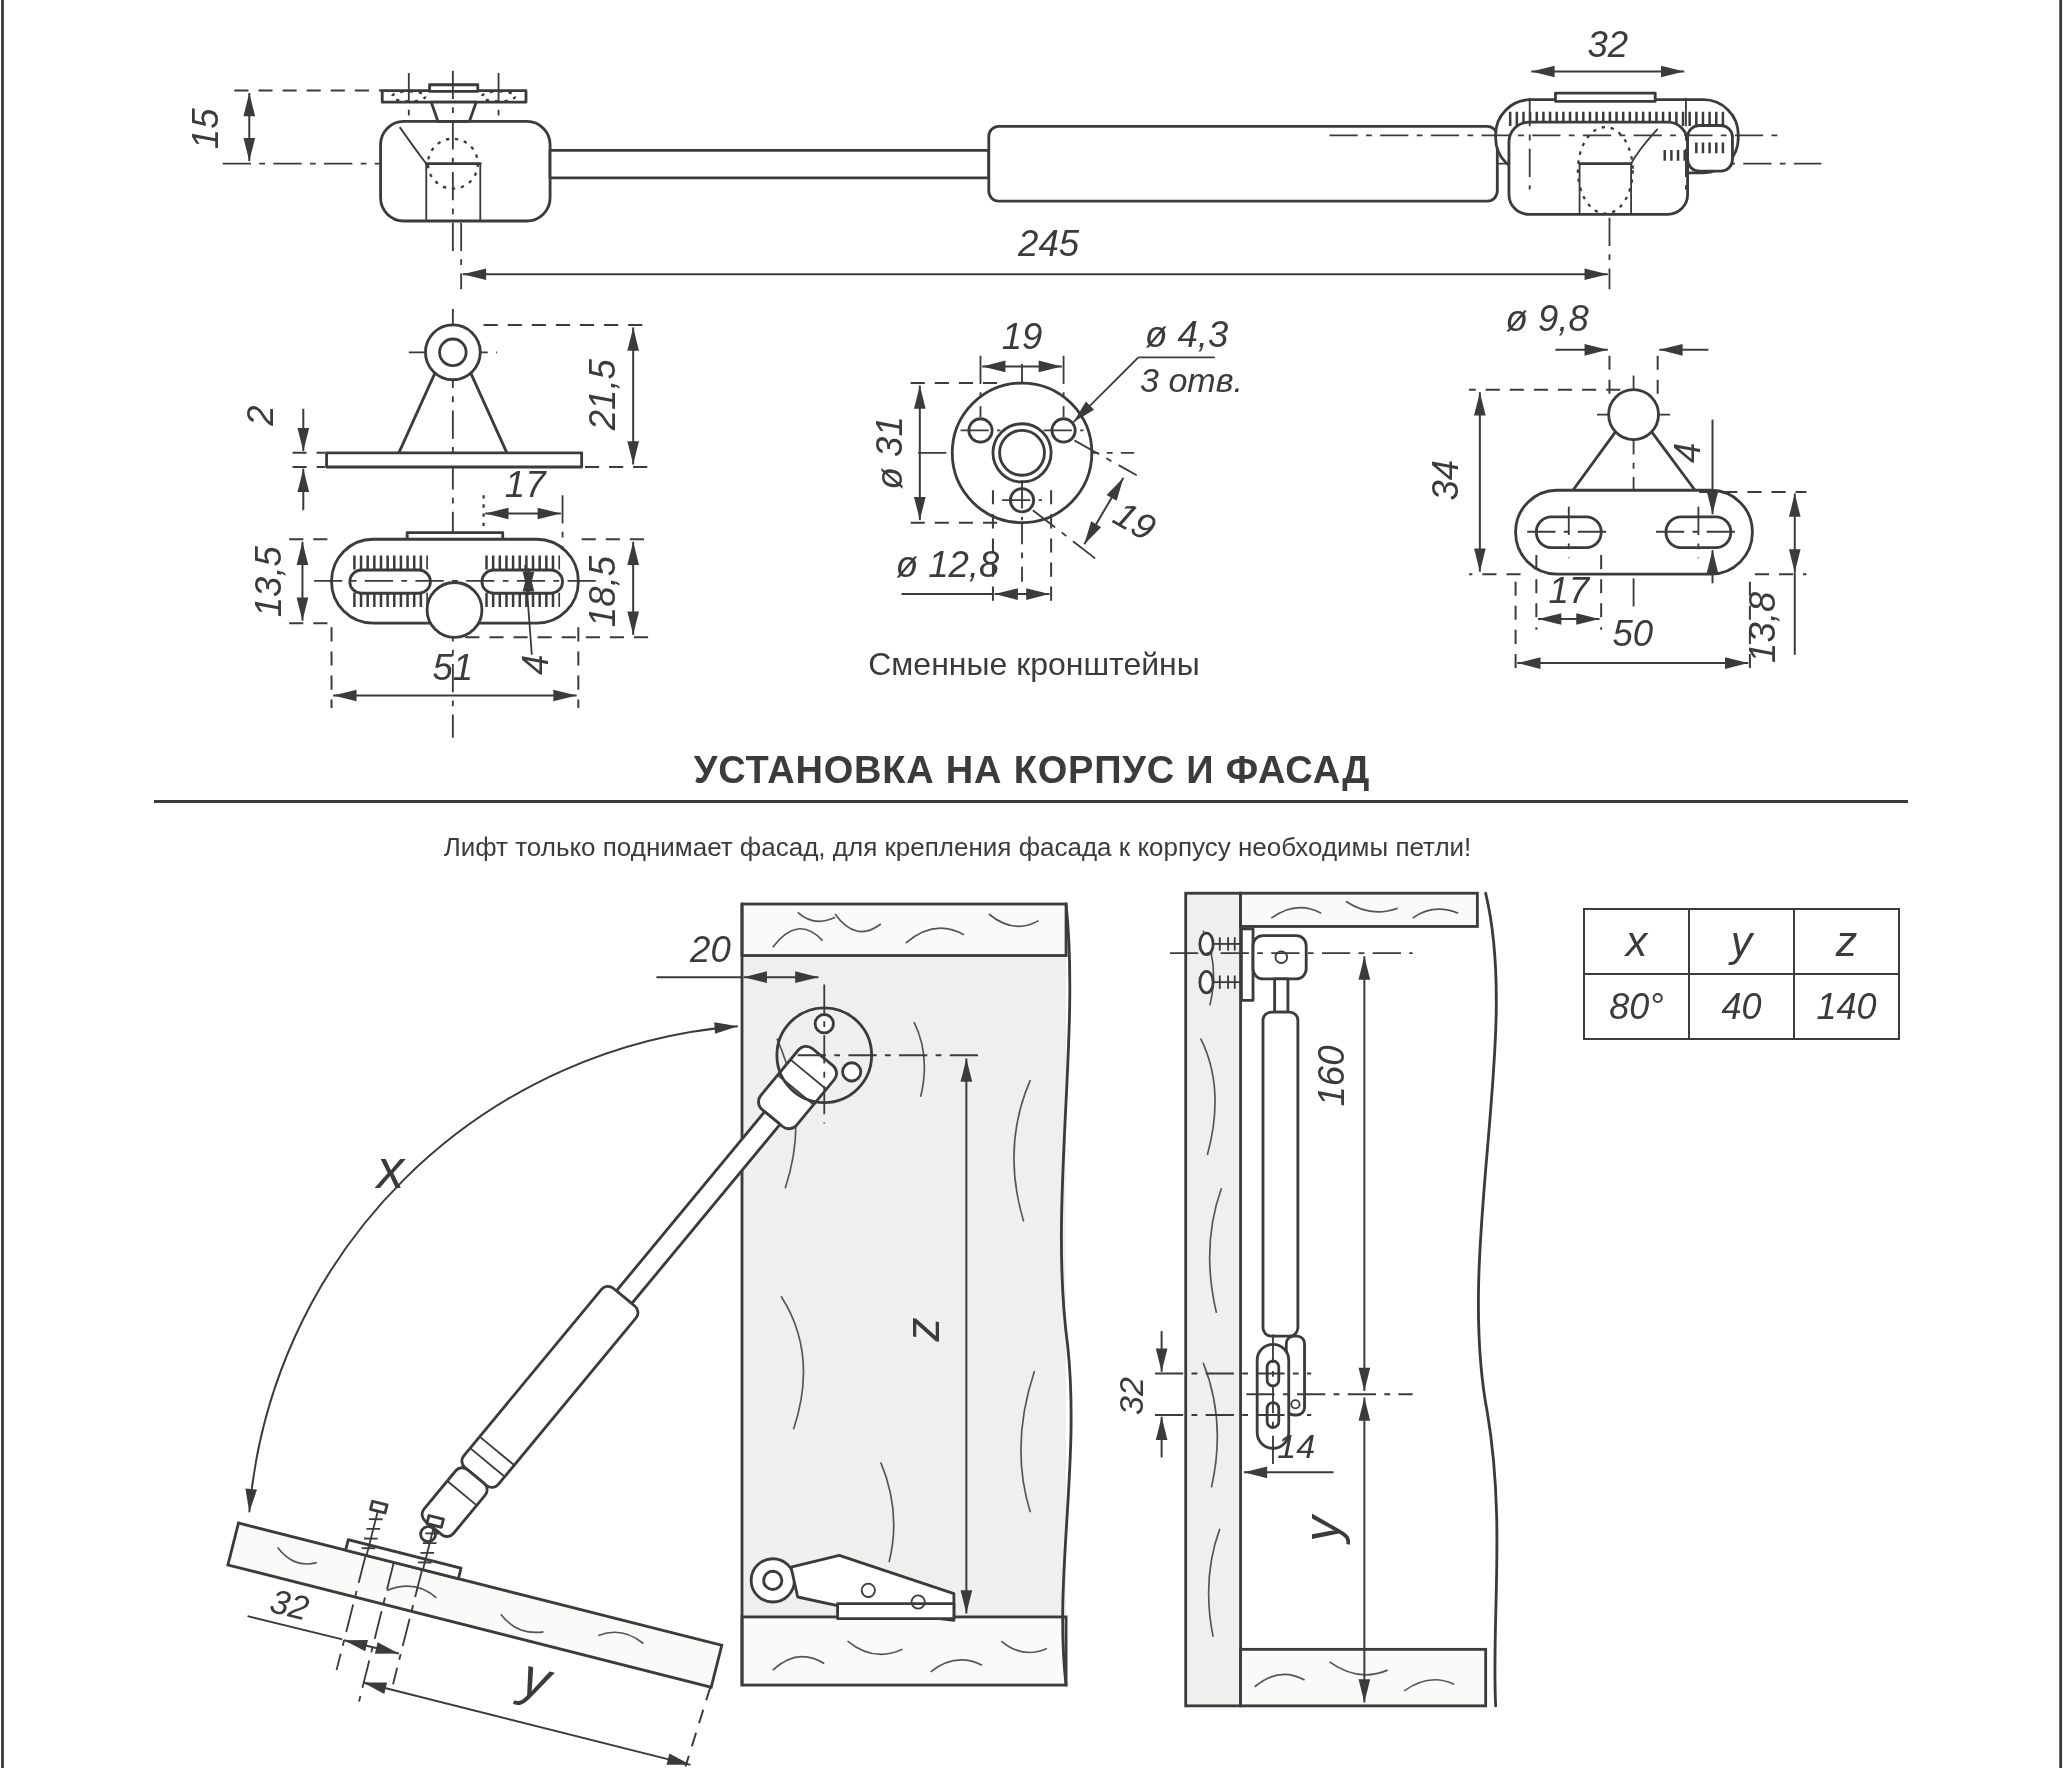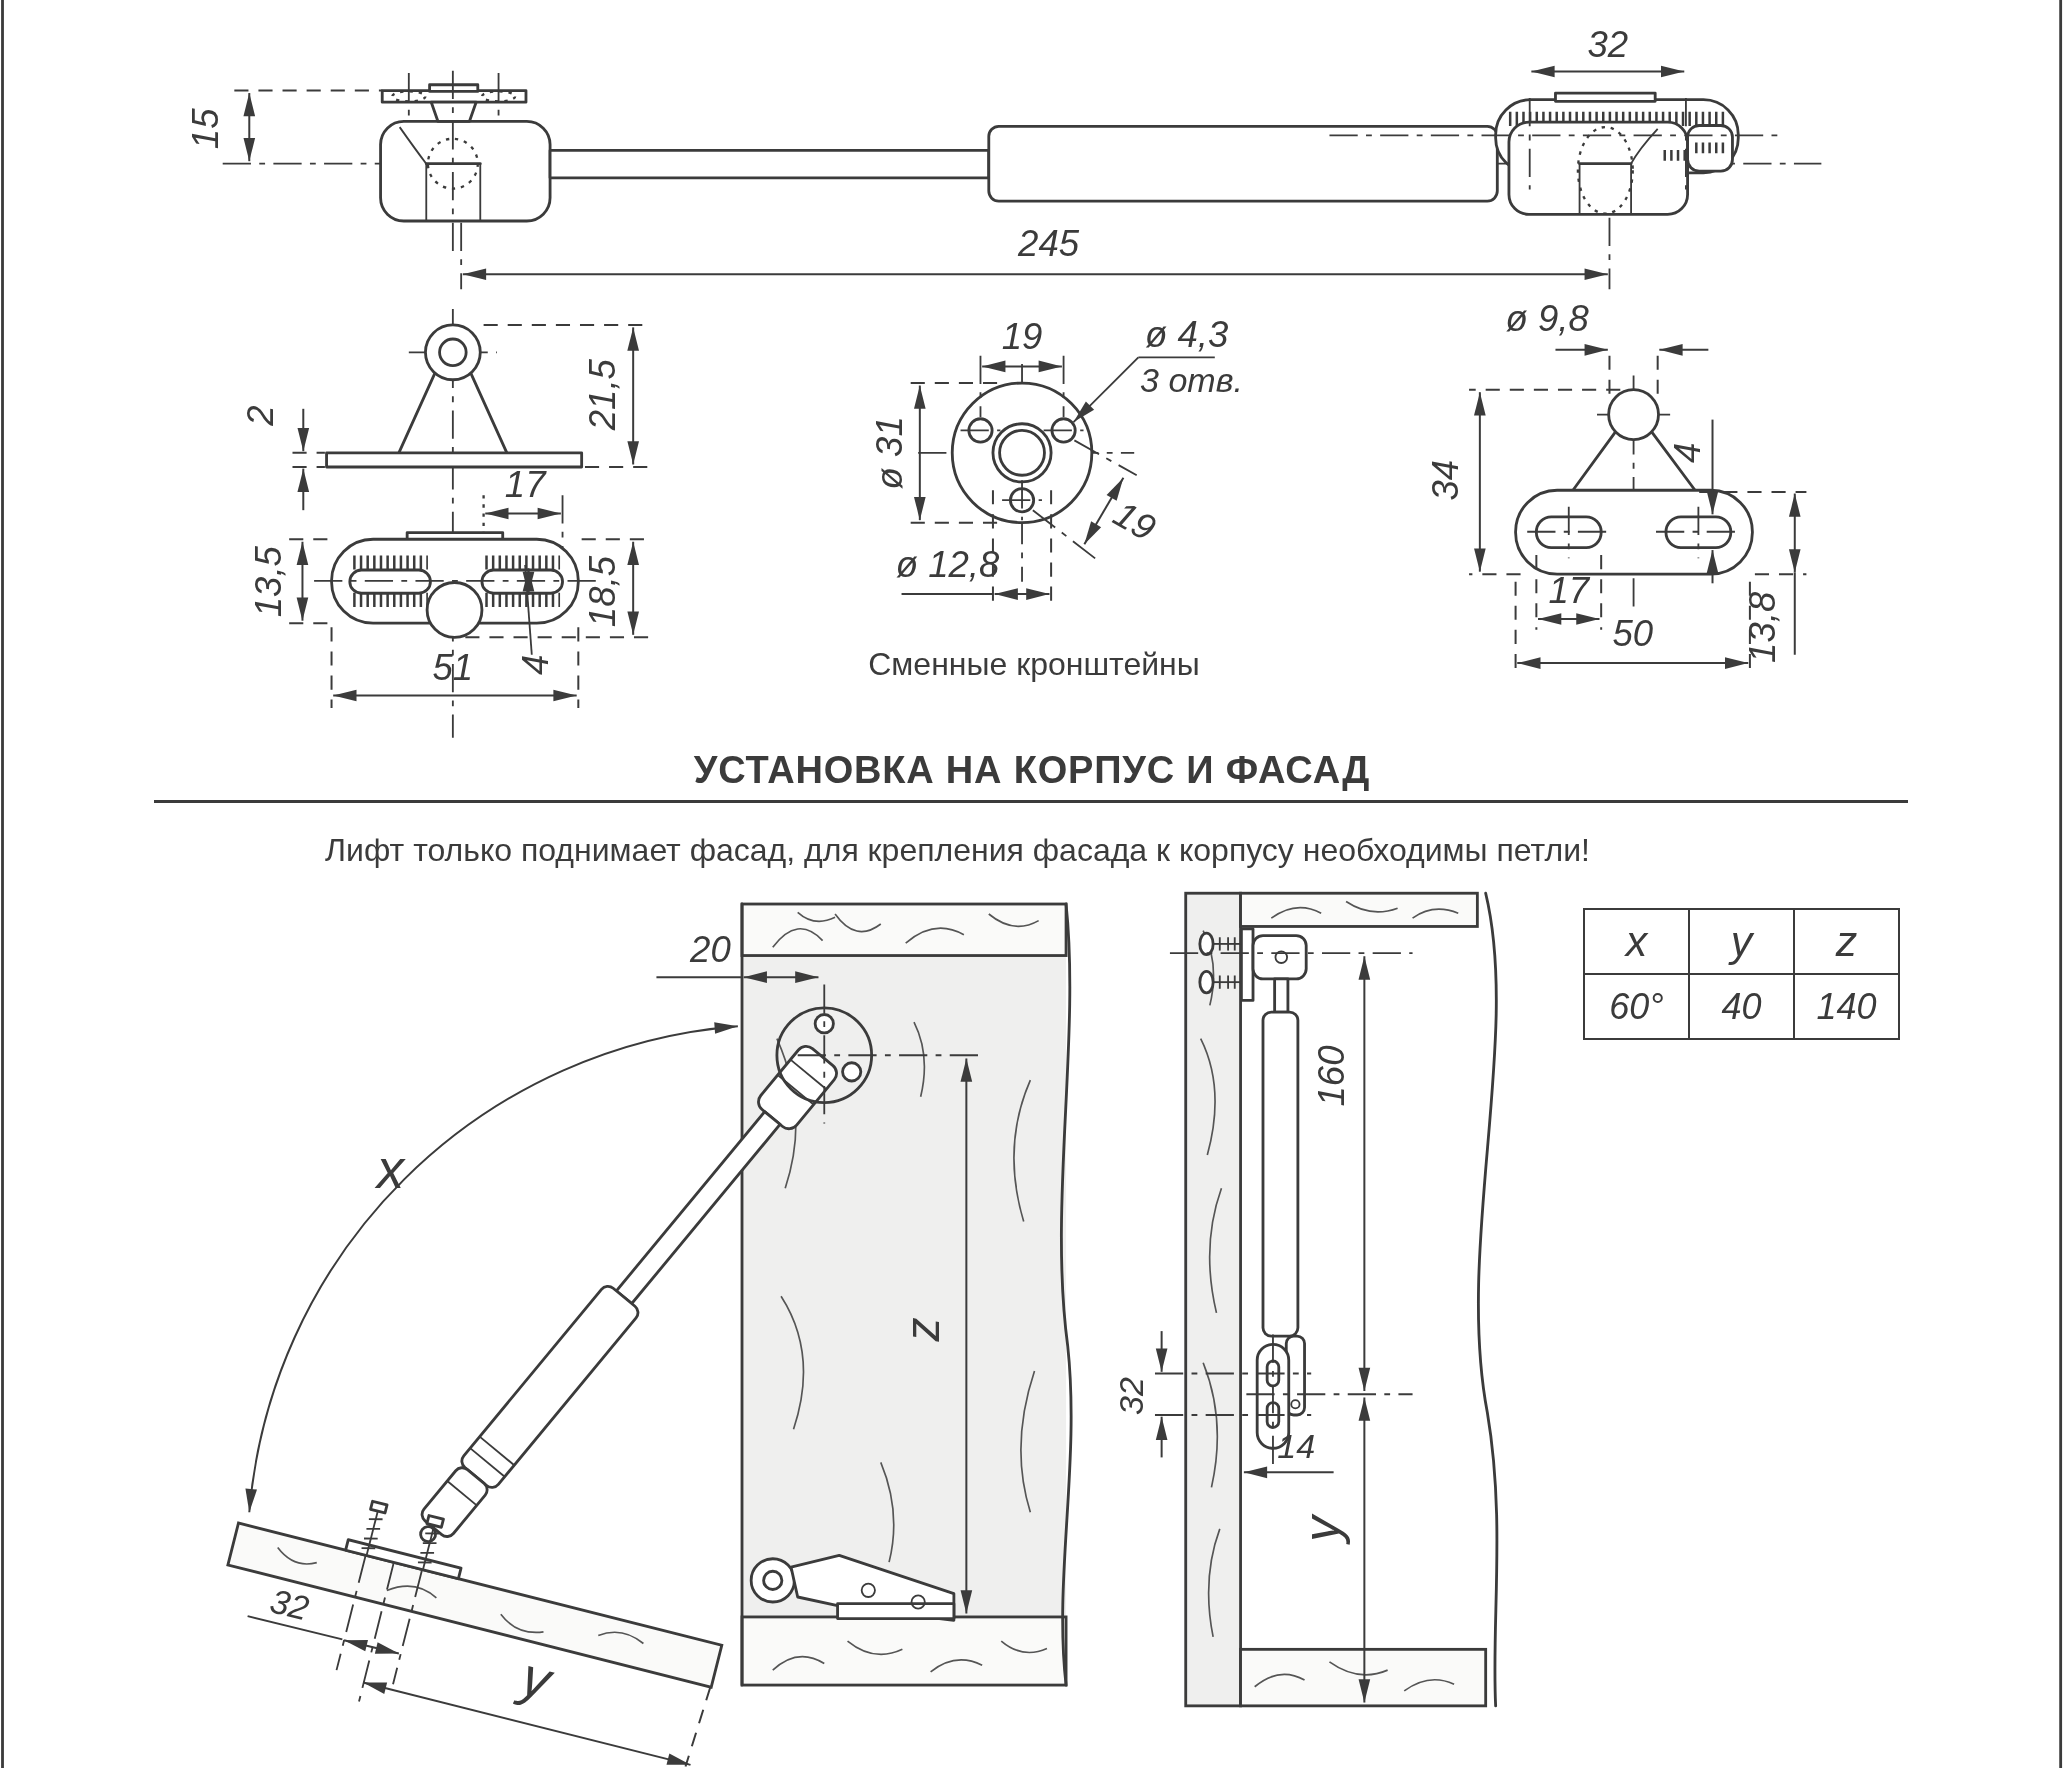--- a/index.html
+++ b/index.html
@@ -1,20 +1,20 @@
 <!DOCTYPE html>
 <html style="font-size:13.3px"><head>
 <meta charset="utf-8">
 <style>
   html,body{margin:0;padding:0;background:#fff;}
   .canvas{position:relative;width:2064px;height:1769px;background:#ffffff;overflow:hidden;
           font-family:"Liberation Sans", sans-serif;color:#3b3b3b;}
   .abs{position:absolute;}
   .title{width:2064px;text-align:center;font-weight:bold;font-size:38px;letter-spacing:0.8px;}
-  .note{width:1915px;text-align:center;font-size:32px;}
+  .note{width:1915px;text-align:center;font-size:26px;}
   .caption{width:748px;text-align:center;font-size:32px;}
   .rule{background:#3b3b3b;height:3.3px;}
   
   svg{position:absolute;left:0;top:0;}
   .ol{fill:none;stroke:#3b3b3b;stroke-width:3.4;stroke-linejoin:round;stroke-linecap:round;}
   .olw{fill:#ffffff;stroke:#3b3b3b;stroke-width:3.4;stroke-linejoin:round;}
   .thin{fill:none;stroke:#3b3b3b;stroke-width:2.2;}
   .cl{fill:none;stroke:#3b3b3b;stroke-width:2.2;stroke-dasharray:34 10 7 10;}
   .dsh{fill:none;stroke:#3b3b3b;stroke-width:2.4;stroke-dasharray:17 12;}
   .dot{fill:none;stroke:#3b3b3b;stroke-width:2.8;stroke-dasharray:4 7;}
@@ -396,21 +396,21 @@
   <div class="abs note" style="left:0;top:832px;">Лифт только поднимает фасад, для крепления фасада к корпусу необходимы петли!</div>
 
   <table class="angle-table abs" style="left:1583px;top:908px;">
     <tbody>
         <tr class="hdr">
       <td>x</td>
       <td>y</td>
       <td>z</td>
     </tr>
     <tr>
-      <td>60°</td>
+      <td>80°</td>
       <td>40</td>
       <td>140</td>
     </tr>
   </tbody>
     </table>
 
 </div>
 
 
 </body></html>

